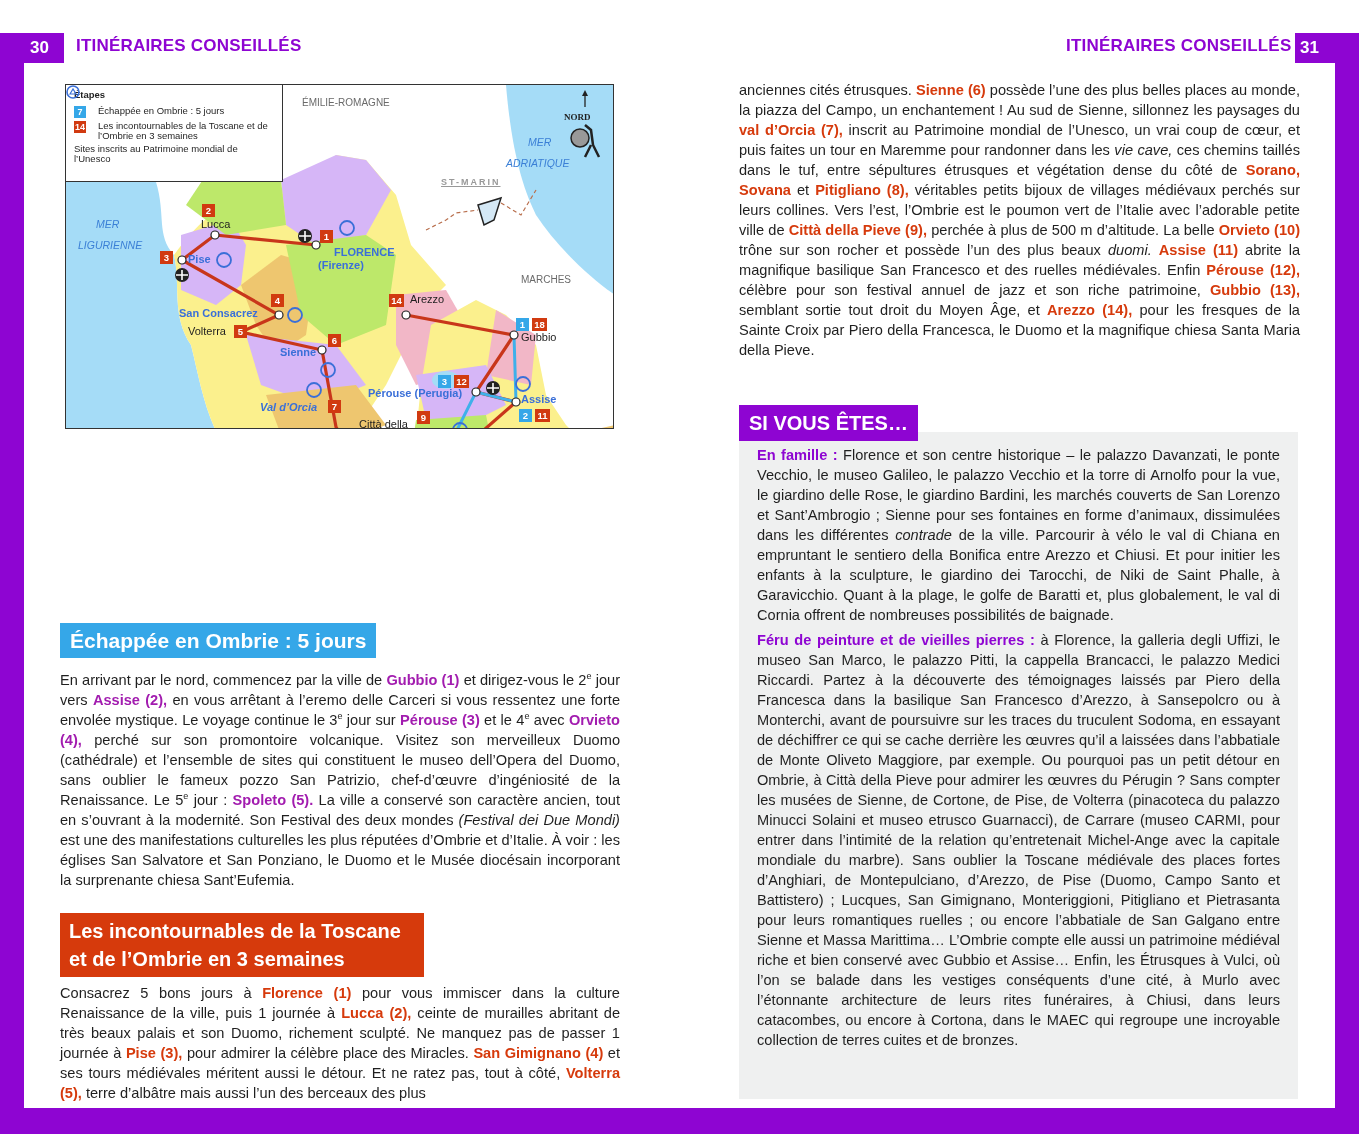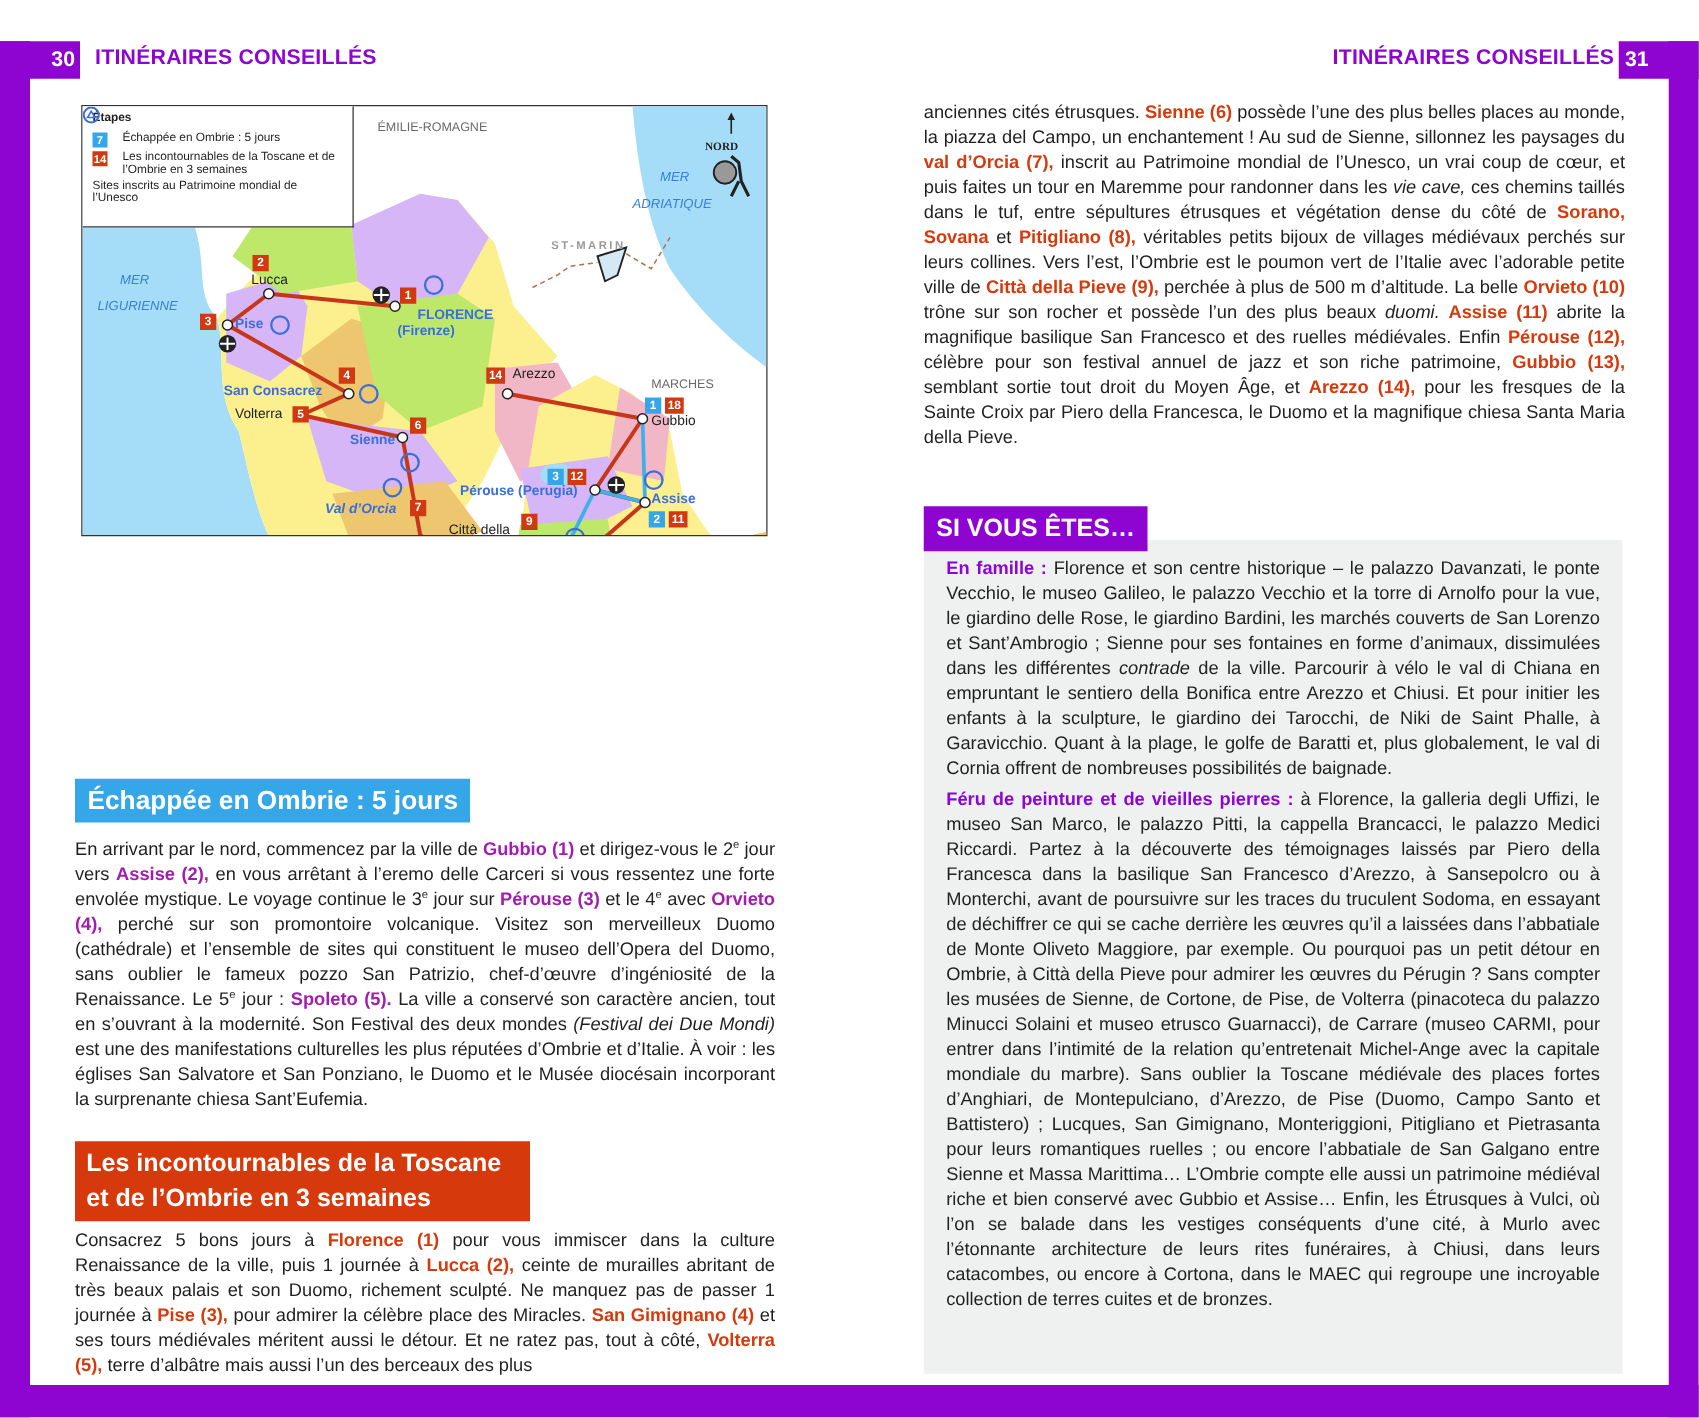--- a/index.html
+++ b/index.html
@@ -7,21 +7,21 @@
   body { position: relative; font-family: "Liberation Sans", "DejaVu Sans", sans-serif; color: #1f1f1f; }
 
   
   .frame-top-left { position: absolute; left: 0; top: 33px; width: 64px; height: 30px; background: #8e05d2; }
   .frame-left { position: absolute; left: 0; top: 33px; width: 24px; height: 1101px; background: #8e05d2; }
   .frame-top-right { position: absolute; left: 1295px; top: 33px; width: 64px; height: 30px; background: #8e05d2; }
   .frame-right { position: absolute; left: 1335px; top: 33px; width: 24px; height: 1101px; background: #8e05d2; }
   .frame-bottom { position: absolute; left: 0; top: 1108px; width: 1359px; height: 26px; background: #8e05d2; }
 
   .page-num { position: absolute; top: 33px; height: 30px; line-height: 30px; color: #fff; font-weight: bold; font-size: 17px; }
-  .page-num.left { left: 30px; width: 30px; text-align: right; }
+  .page-num.left { left: 30px; width: 30px; text-align: left; }
   .page-num.right { left: 1300px; width: 30px; text-align: left; }
   .running-head { position: absolute; top: 36px; color: #8e05d2; font-weight: bold; font-size: 17px; letter-spacing: 0.2px; }
   .running-head.left { left: 76px; }
   .running-head.right { left: 1066px; }
 
   
   .map { position: absolute; left: 65px; top: 84px; width: 549px; height: 345px; border: 1px solid #333; background: #fff; overflow: hidden; }
   .map svg { position: absolute; left: 0; top: 0; }
   .map-legend { position: absolute; left: 0; top: 0; width: 217px; height: 97px; background: #fff; border-right: 1px solid #333; border-bottom: 1px solid #333; padding: 5px 8px; font-size: 9.5px; line-height: 10px; }
   .legend-title { font-weight: bold; font-size: 9.5px; margin-bottom: 6px; }
@@ -170,22 +170,22 @@
     <div class="legend-row">
       <svg class="legend-icon" viewBox="0 0 14 14">
           <circle cx="7" cy="7" r="6" fill="none" stroke="#3a6fd8" stroke-width="1.6"></circle>
           <path d="M4,9 L7,4 L10,9 Z" fill="none" stroke="#3a6fd8" stroke-width="1.2"></path>
         </svg>
       <span>Sites inscrits au Patrimoine mondial de l’Unesco</span>
     </div>
   </div>
 
   <div class="maplabel region" style="left:236px;top:12px;">ÉMILIE-ROMAGNE</div>
-  <div class="maplabel region" style="left:375px;top:106px;letter-spacing:2px;font-weight:bold;color:#999;font-size:9px;">ST-MARIN</div>
-  <div class="maplabel region" style="left:455px;top:189px;margin-top:28px;">MARCHES</div>
+  <div class="maplabel region" style="left:375px;top:92px;letter-spacing:2px;font-weight:bold;color:#999;font-size:9px;text-decoration:underline;">ST-MARIN</div>
+  <div class="maplabel region" style="left:455px;top:189px;">MARCHES</div>
   <div class="maplabel region" style="left:360px;top:449px;">LATIUM</div>
   <div class="maplabel" style="left:498px;top:27px;font-weight:bold;font-size:9px;font-family:'Liberation Serif',serif;">NORD</div>
 
   <div class="maplabel sea" style="left:30px;top:133px;">MER</div>
   <div class="maplabel sea" style="left:12px;top:154px;">LIGURIENNE</div>
   <div class="maplabel sea" style="left:462px;top:51px;">MER</div>
   <div class="maplabel sea" style="left:440px;top:72px;">ADRIATIQUE</div>
   <div class="maplabel sea" style="left:90px;top:409px;">MER</div>
   <div class="maplabel sea" style="left:61px;top:424px;">TYRRHÉNIENNE</div>
 

